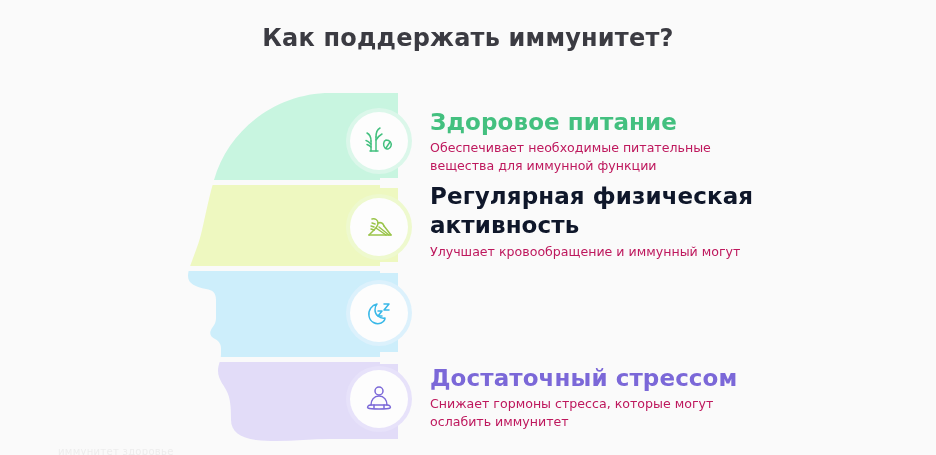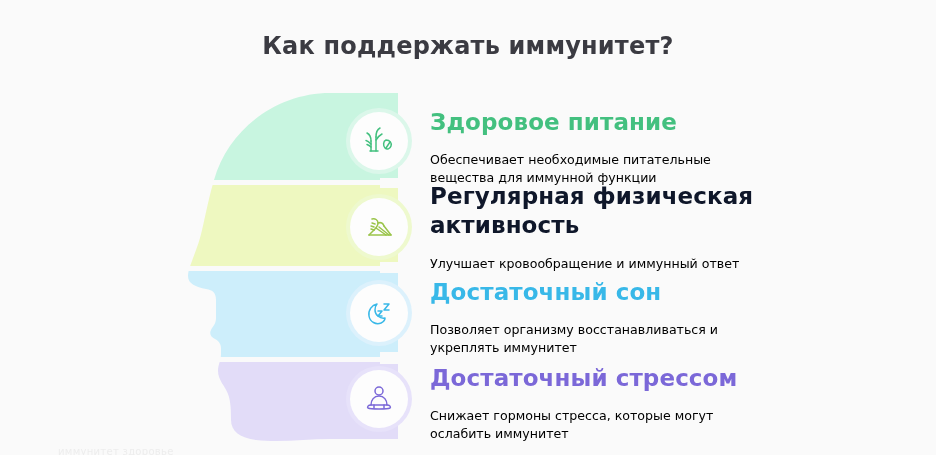--- a/index.html
+++ b/index.html
@@ -28,21 +28,20 @@
   #page-title {
     position: absolute;
     left: 0;
     top: 24px;
     width: 936px;
     text-align: center;
     font-size: 24px;
     font-weight: 600;
     color: #3b3b42;
     letter-spacing: 0.2px;
-    margin-top: 8px;
   }
 
   
   #head-graphic {
     position: absolute;
     left: 180px;
     top: 90px;
     width: 250px;
     height: 365px;
   }
@@ -72,24 +71,24 @@
     left: 430px;
     width: 340px;
   }
   .item-title {
     font-size: 23px;
     font-weight: 600;
     line-height: 1.28;
     letter-spacing: 0.1px;
   }
   .item-desc {
-    margin-top: 14px;
+    margin-top: 2px;
     font-size: 12.6px;
     line-height: 1.42;
-    color: #000000;
+    color: #be185d;
   }
 
   #item-text-nutrition { top: 108px; }
   #item-text-activity  { top: 182px; }
   #item-text-sleep     { top: 278px; }
   #item-text-stress    { top: 364px; }
 
   #item-title-nutrition { color: #43c07f; }
   #item-title-activity  { color: #0f172a; }
   #item-title-sleep     { color: #38b8e8; }
@@ -209,27 +208,23 @@
     </svg>
   </div>
 
   <div class="item-text" id="item-text-nutrition">
     <div class="item-title" id="item-title-nutrition">Здоровое питание</div>
     <div class="item-desc">Обеспечивает необходимые питательные вещества для иммунной функции</div>
   </div>
 
   <div class="item-text" id="item-text-activity">
     <div class="item-title" id="item-title-activity">Регулярная физическая активность</div>
-    <div class="item-desc">Улучшает кровообращение и иммунный ответ</div>
-  </div>
-
-  <div class="item-text" id="item-text-sleep">
-    <div class="item-title" id="item-title-sleep">Достаточный сон</div>
-    <div class="item-desc">Позволяет организму восстанавливаться и укреплять иммунитет</div>
-  </div>
+    <div class="item-desc">Улучшает кровообращение и иммунный могут</div>
+  </div>
+
 
   <div class="item-text" id="item-text-stress">
     <div class="item-title" id="item-title-stress">Достаточный стрессом</div>
     <div class="item-desc">Снижает гормоны стресса, которые могут ослабить иммунитет</div>
   </div>
 
   <div id="watermark">иммунитет здоровье</div>
 
 </div>
 

